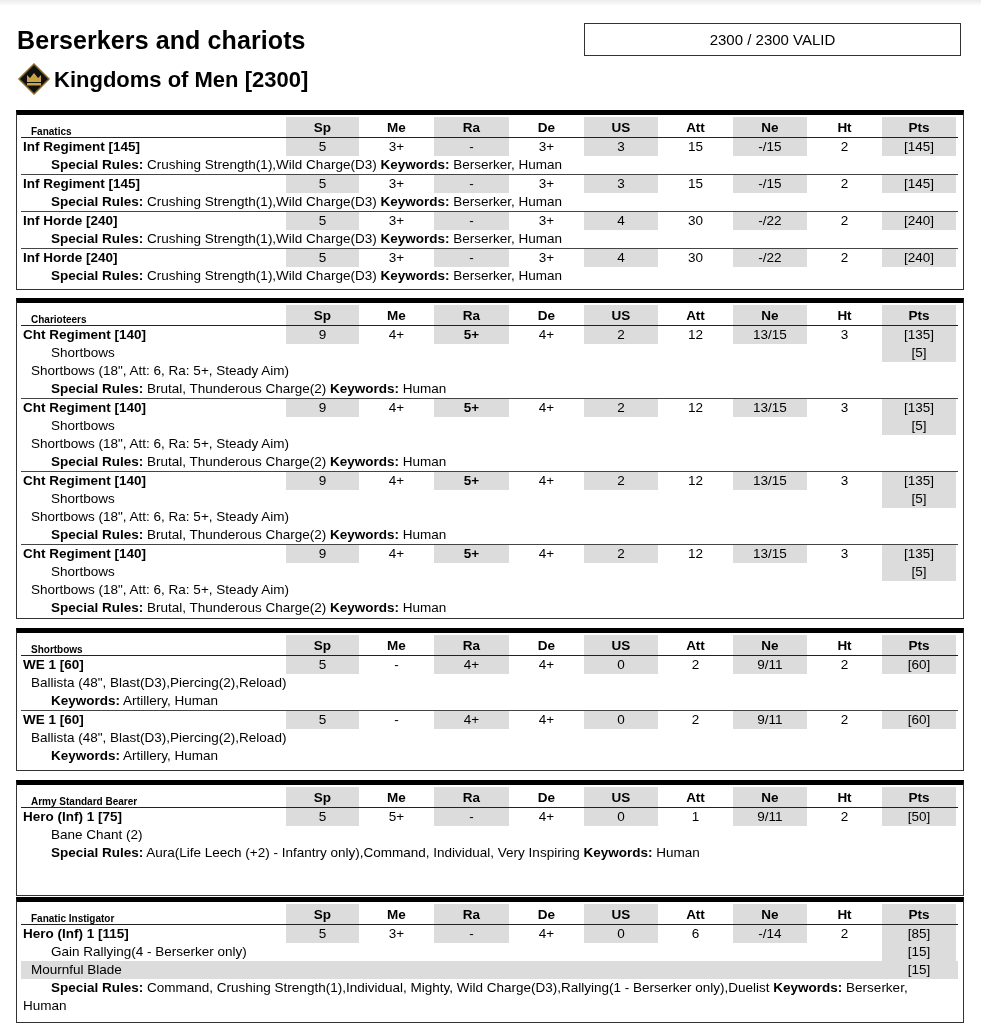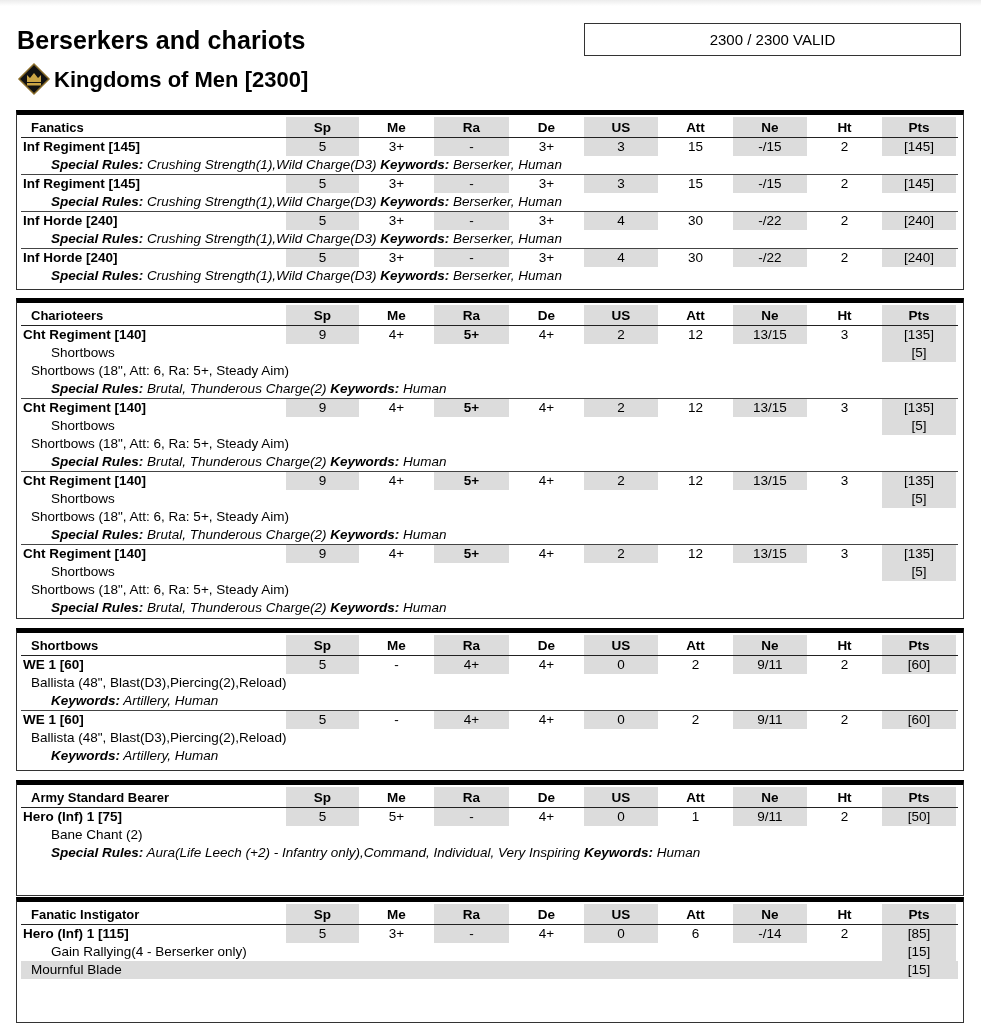--- a/index.html
+++ b/index.html
@@ -7,32 +7,32 @@
   .topshade { position:absolute; left:0; top:0; width:981px; height:6px; background:linear-gradient(#ececec,#ffffff); }
   .title { position:absolute; left:17px; top:26px; font-size:25px; font-weight:bold; letter-spacing:0.1px; }
   .subtitle { position:absolute; left:17px; top:62px; height:34px; display:flex; align-items:center; }
   .subtitle .icon { width:34px; height:34px; position:relative; margin-right:3px; }
   .subtitle .txt { font-size:22px; font-weight:bold; margin-top:2px; }
   .validbox { position:absolute; left:584px; top:23px; width:377px; height:33px; border:1.5px solid #333; box-sizing:border-box; display:flex; align-items:center; justify-content:center; font-size:15px; }
 
   .section { position:absolute; left:16px; width:948px; border-top:5px solid #000; border-left:1.5px solid #333; border-right:1.5px solid #333; border-bottom:1.5px solid #333; box-sizing:border-box; }
   .row { position:relative; height:18px; }
   .hdr { height:20px; margin-top:2px; border-bottom:1.5px solid #222; margin-left:4px; margin-right:5px; }
-  .hdr .name { position:absolute; left:10px; top:3px; font-size:13px; font-weight:bold; }
+  .hdr .name { position:absolute; left:10px; top:9px; font-size:10px; font-weight:bold; }
   .col { position:absolute; top:0; height:100%; text-align:center; font-size:13.5px; line-height:18px; box-sizing:border-box; }
   .hdr .col { font-weight:bold; line-height:22px; font-size:13.5px; height:20px; top:0; }
   .g { background:#dcdcdc; }
   .unitrow { margin-left:4px; margin-right:5px; border-top:1.5px solid #444; }
   .unitrow.first { border-top:none; }
   .unitrow .uname { position:absolute; left:2px; top:0; font-size:13.5px; font-weight:bold; line-height:18px; }
   .sub { position:relative; height:18px; margin-left:4px; margin-right:5px; font-size:13.5px; line-height:18px; }
   .sub .t { position:absolute; top:0; white-space:nowrap; }
   .ind1 { left:10px; }
   .ind2 { left:30px; }
-  .rules { font-style:italic; }
+  .rules { }
   .rules b { font-weight:bold; }
   .greyband { background:#dcdcdc; }
   .wrap { white-space:normal !important; width:930px; }
 </style>
 </head>
 <body>
 
 <div class="topshade"></div>
 
 <div class="title">Berserkers and chariots</div>
@@ -348,13 +348,16 @@
     <span class="col g" style="left:861px;width:74px;">[85]</span>
   </div>
   <div class="sub">
     <span class="t ind2">Gain Rallying(4 - Berserker only)</span>
     <span class="col g" style="left:861px;width:74px;">[15]</span>
   </div>
   <div class="sub greyband">
     <span class="t ind1">Mournful Blade</span>
     <span class="col" style="left:861px;width:74px;">[15]</span>
   </div>
+  <div class="sub" style="height:36px;">
+    <span class="t rules wrap" style="left:2px;text-indent:28px;"><b>Special Rules:</b> <span>Command, Crushing Strength(1),Individual, Mighty, Wild Charge(D3),Rallying(1 - Berserker only),Duelist</span> <b>Keywords:</b> <span>Berserker, Human</span></span>
+  </div>
 </div>
 
 </body></html>

